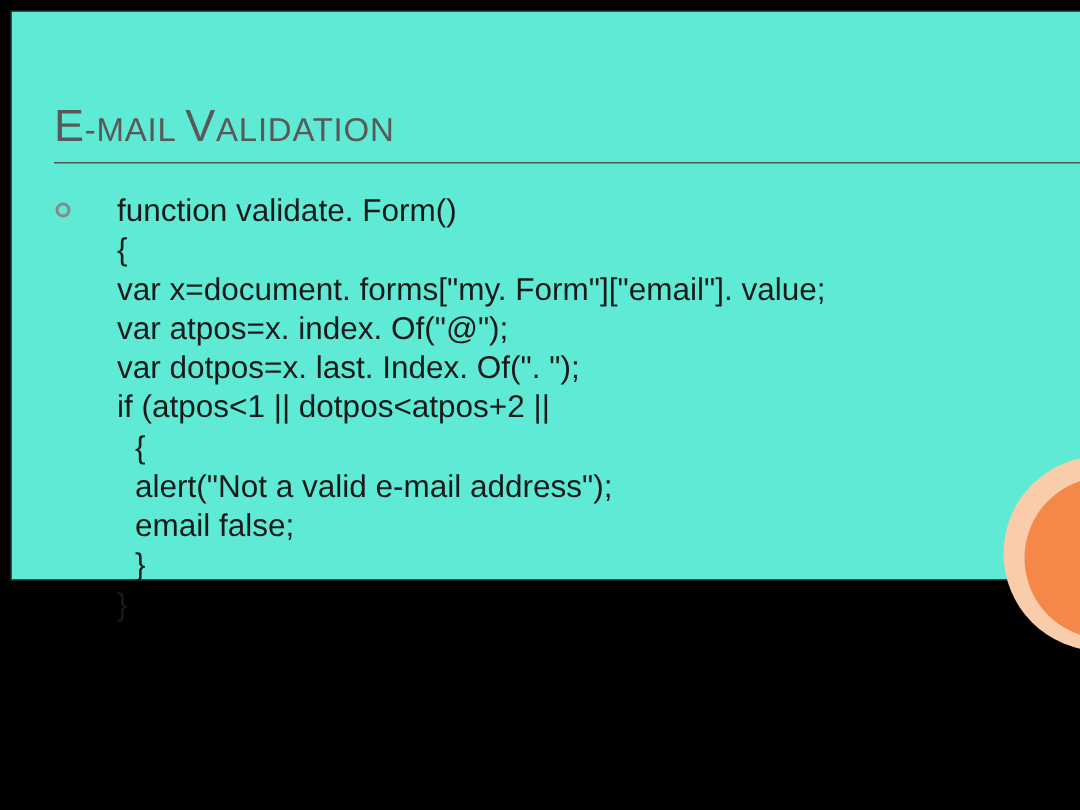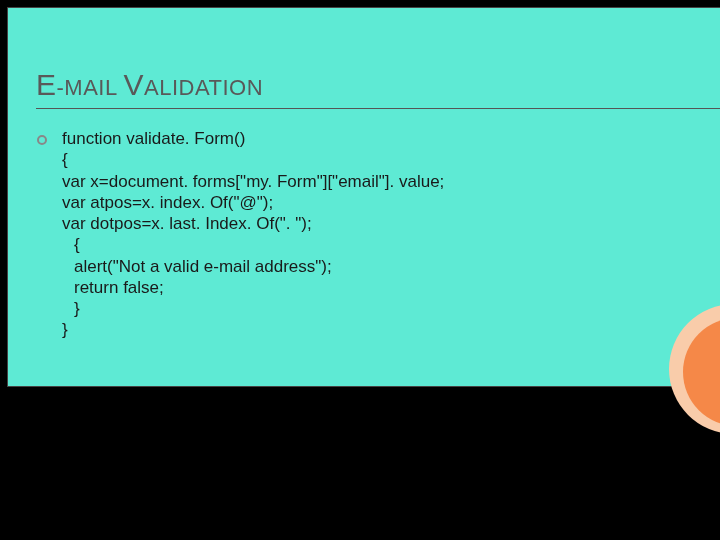--- a/index.html
+++ b/index.html
@@ -71,25 +71,26 @@
   }
   .bullet-marker .ring {
     width: 10px;
     height: 10px;
     border: 2px solid #888;
     border-radius: 50%;
     box-sizing: border-box;
   }
   .code {
     font-family: Arial, Helvetica, sans-serif;
-    font-size: 17px;
+    font-size: 21px;
     line-height: 1.25;
     color: #1a1a1a;
     max-width: 620px;
     word-wrap: break-word;
+    margin-left: 16px;
   }
   .code .line {
     display: block;
   }
   .code .indent {
     padding-left: 12px;
   }
   .deco-outer {
     position: absolute;
     right: -48px;
@@ -123,23 +124,24 @@
     <div class="bullet-row">
       <div class="bullet-marker">
         <div class="ring"></div>
       </div>
       <div class="code" id="code">
           <span class="line">function validate. Form()</span>
           <span class="line">{</span>
           <span class="line">var x=document. forms["my. Form"]["email"]. value;</span>
           <span class="line">var atpos=x. index. Of("@");</span>
           <span class="line">var dotpos=x. last. Index. Of(". ");</span>
+          <span class="line">if (atpos&lt;1 || dotpos&lt;atpos+2 ||</span>
           <span class="line indent">{</span>
           <span class="line indent">alert("Not a valid e-mail address");</span>
-          <span class="line indent">return false;</span>
+          <span class="line indent">email false;</span>
           <span class="line indent">}</span>
           <span class="line">}</span>
         </div>
     </div>
   </div>
 
   <div class="deco-outer"></div>
   <div class="deco-inner"></div>
 </div>
 

